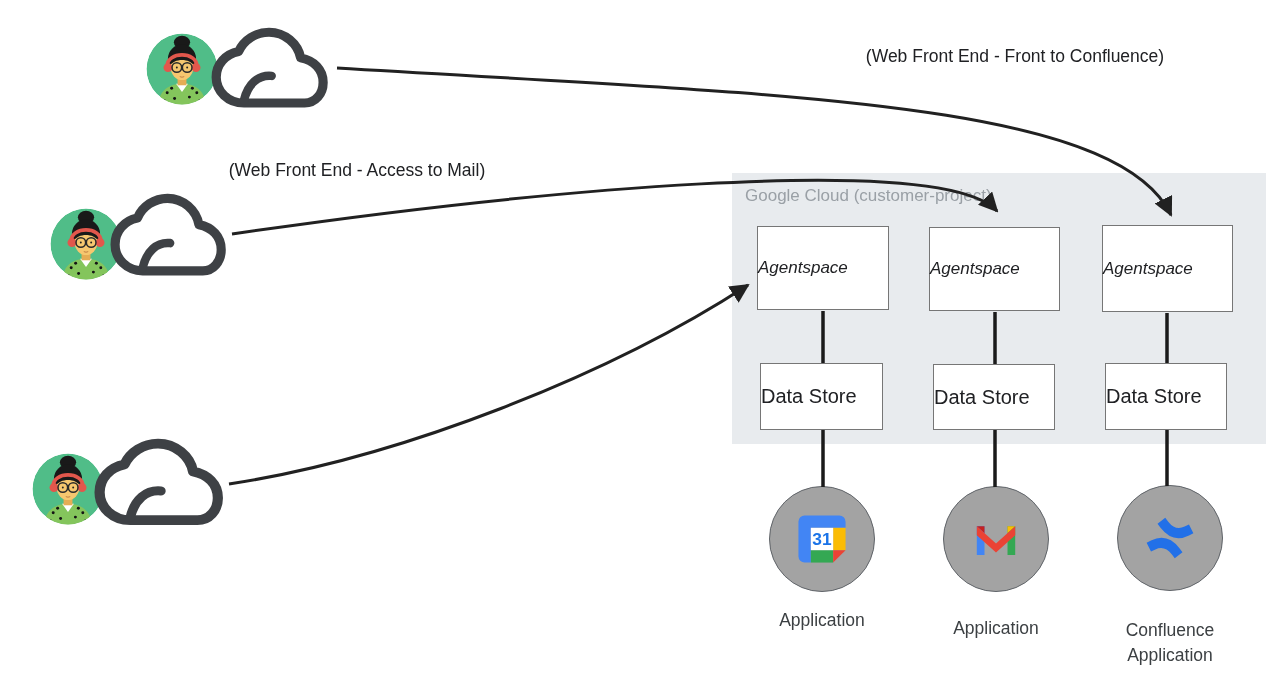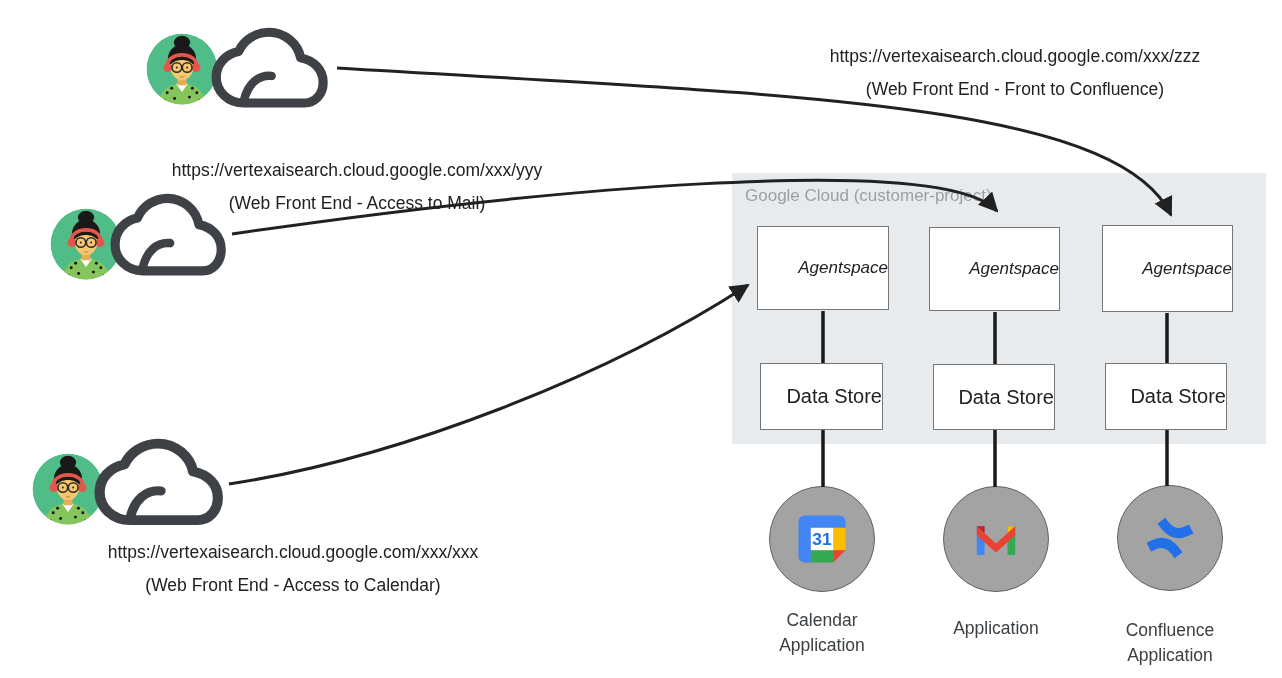--- a/index.html
+++ b/index.html
@@ -3,21 +3,21 @@
 <meta charset="utf-8">
 <style>
   html,body{margin:0;padding:0;background:#fff;}
   #canvas{position:relative;width:1282px;height:678px;background:#fff;overflow:hidden;
           font-family:"Liberation Sans",sans-serif;color:#202124;}
   .abs{position:absolute;}
   .url-block{position:absolute;text-align:center;font-size:17.5px;line-height:33px;color:#202124;}
   .gcp-box{position:absolute;left:732px;top:173px;width:534px;height:271px;background:#e8ebee;}
   .gcp-title{position:absolute;left:745px;top:186px;font-size:17px;color:#9aa0a6;}
   .node{position:absolute;background:#fff;border:1.6px solid #767676;display:flex;
-        align-items:center;justify-content:flex-end;font-size:17px;color:#202124;box-sizing:border-box;}
+        align-items:center;justify-content:flex-start;font-size:17px;color:#202124;box-sizing:border-box;}
   .agent{font-style:italic;}
   .ds{font-size:20px;}
   .app-circle{position:absolute;width:106px;height:106px;border-radius:50%;background:#a3a3a3;
               border:1.7px solid #5f6368;box-sizing:border-box;display:flex;align-items:center;justify-content:center;}
   .app-label{position:absolute;width:200px;text-align:center;font-size:17.5px;line-height:25px;color:#3c4043;}
   svg{display:block;}
   #overlay{position:absolute;left:0;top:0;pointer-events:none;}
   .layer1{z-index:1}.layer2{z-index:2}.layer3{z-index:3}.layer5{z-index:5}
 </style>
 </head>
@@ -70,42 +70,35 @@
   </div>
 
   <div class="app-circle layer3" style="left:1117px;top:485px;">
     <svg width="70" height="70" viewBox="0 0 100 100">
       <path d="M42,31 q14,18 32,9" fill="none" stroke-width="14" stroke-linecap="square" stroke="#2270e8"></path>
       <path d="M58,69 q-14,-18 -32,-9" fill="none" stroke-width="14" stroke-linecap="square" stroke="#2270e8"></path>
     </svg>
   </div>
 
   <div class="app-label layer2" style="left:722px;top:608px;">
-    <div>Calendar</div>
     <div>Application</div>
   </div>
   <div class="app-label layer2" style="left:896px;top:616px;">
     <div>Application</div>
   </div>
   <div class="app-label layer2" style="left:1070px;top:618px;">
     <div>Confluence</div>
     <div>Application</div>
   </div>
 
   <div class="url-block layer2" style="left:790px;top:40px;width:450px;">
-    <div>https://vertexaisearch.cloud.google.com/xxx/zzz</div>
     <div>(Web Front End - Front to Confluence)</div>
   </div>
   <div class="url-block layer2" style="left:132px;top:154px;width:450px;">
-    <div>https://vertexaisearch.cloud.google.com/xxx/yyy</div>
     <div>(Web Front End - Access to Mail)</div>
-  </div>
-  <div class="url-block layer2" style="left:68px;top:536px;width:450px;">
-    <div>https://vertexaisearch.cloud.google.com/xxx/xxx</div>
-    <div>(Web Front End - Access to Calendar)</div>
   </div>
 
   <svg width="0" height="0" style="position:absolute">
     <defs>
       <g id="avatar-sym">
         <clipPath id="avclip">
             <circle cx="50" cy="50" r="48"></circle>
           </clipPath>
         <g clip-path="url(#avclip)">
           <circle cx="50" cy="50" r="48" fill="#50bd88"></circle>

